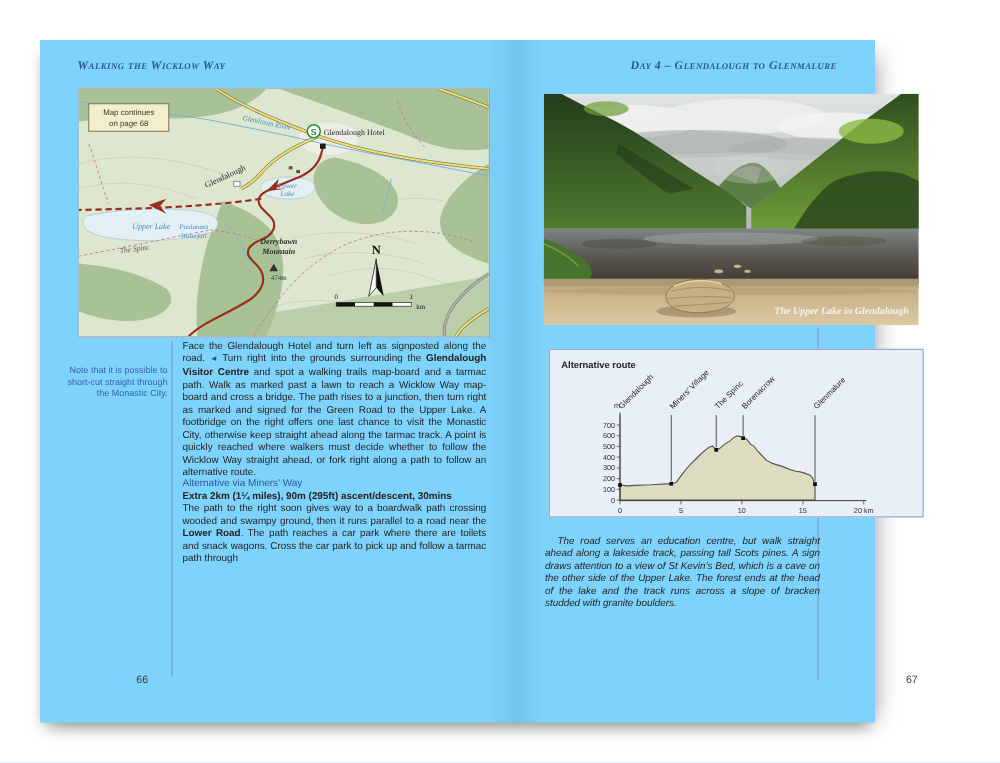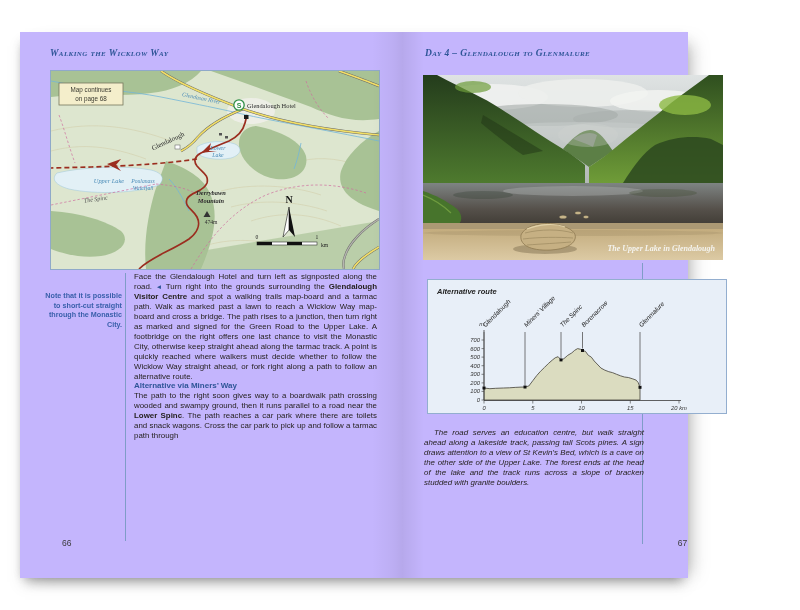--- a/index.html
+++ b/index.html
@@ -1,47 +1,47 @@
 <!DOCTYPE html>
 <html><head>
 <meta charset="utf-8">
 <style>
   html,body{margin:0;padding:0;background:#ffffff;}
   body{width:800px;height:610px;position:relative;overflow:hidden;
        font-family:"Liberation Sans",sans-serif;}
-  .spread{position:absolute;left:20px;top:32px;width:668px;height:546px;background:#c4b5fd;
+  .spread{position:absolute;left:32px;top:32px;width:668px;height:546px;background:#7dd3fc;
           box-shadow:0 9px 12px -5px rgba(90,90,90,.55), 12px 4px 16px -8px rgba(120,120,120,.4),
                      -4px 4px 8px -6px rgba(120,120,120,.3);}
   .gutter{position:absolute;left:352px;top:0;width:52px;height:100%;pointer-events:none;
           background:linear-gradient(90deg,rgba(0,0,0,0) 0%,rgba(0,0,0,.04) 40%,rgba(0,0,0,.07) 58%,rgba(0,0,0,0) 100%);}
   .abs{position:absolute;}
   .pg-header{font-family:"Liberation Serif",serif;font-style:italic;font-weight:bold;
              font-variant:small-caps;font-size:9.5px;color:#2e5597;letter-spacing:.4px;}
   .hdr-left{left:30px;top:16px;}
-  .hdr-right{left:405px;top:16px;width:300px;text-align:left;}
+  .hdr-right{left:405px;top:16px;width:300px;text-align:center;}
   .map-frame{left:30px;top:38px;width:328px;height:198px;border:1px solid #8fa9c9;background:#dde6cf;}
   .margin-note{left:20px;top:259px;width:82px;font-size:7.2px;line-height:9.6px;
-               color:#3a60ab;text-align:right;font-weight:bold;}
+               color:#3a60ab;text-align:right;}
   .vrule{width:1px;background:#7f9cc7;}
   .rule-left{left:105px;top:241px;height:268px;}
   .rule-right{left:622px;top:231px;height:281px;}
   .body-col{font-size:7.9px;line-height:9.95px;color:#262220;text-align:justify;}
   .col-left{left:114px;top:240px;width:243px;}
   .col-right{left:404px;top:396px;width:220px;}
   .body-col p{margin:0;}
   .body-col .b{font-weight:bold;}
   .body-col .mk{color:#2f5496;font-size:6.5px;}
-  .alt-heading{color:#2e5597;font-weight:bold;font-size:8px;margin:10px 0 0 0;line-height:10px;}
+  .alt-heading{color:#2e5597;font-weight:normal;font-size:8px;margin:10px 0 0 0;line-height:10px;}
   .stats{font-weight:bold;margin:0;}
   .indent{text-indent:10px;font-style:italic;}
-  .pgnum{font-size:8.5px;color:#3a3a3a;}
+  .pgnum{font-size:8.5px;color:#3a3a3a;margin-left:35px;}
   .pg-66{left:42px;top:506px;}
   .pg-67{left:620px;top:506px;width:85px;text-align:center;}
   .photo-frame{left:403px;top:43px;width:300px;height:185px;font-weight:bold;}
-  .chart-box{left:407px;top:247px;width:298px;height:133px;background:#e8eff8;border:1px solid #93aecf;font-style:italic;}
+  .chart-box{left:407px;top:247px;width:298px;height:133px;background:#e8eff8;border:1px solid #93aecf;}
   .chart-title{position:absolute;left:9px;top:7px;font-size:7.5px;font-weight:bold;color:#222;}
   .map-svg text{font-family:"Liberation Serif",serif;}
   .map-svg .sans{font-family:"Liberation Sans",sans-serif;}
   #profile-svg text{font-family:"Liberation Sans",sans-serif;}
   .photo-svg .cap{font-family:"Liberation Serif",serif;font-style:italic;}
 </style>
 </head>
 <body>
 
 <div class="spread">
@@ -164,21 +164,22 @@
       </g>
     </svg>
   </div>
 
   <div class="abs margin-note">Note that it is possible to short-cut straight through the Monastic City.</div>
   <div class="abs vrule rule-left"></div>
 
   <div class="abs body-col col-left">
     <p><span>Face the Glendalough Hotel and turn left as signposted along the road. </span><span class="mk">◄ </span><span>Turn right into the grounds surrounding the </span><span class="b">Glendalough Visitor Centre</span><span> and spot a walking trails map-board and a tarmac path. Walk as marked past a lawn to reach a Wicklow Way map-board and cross a bridge. The path rises to a junction, then turn right as marked and signed for the Green Road to the Upper Lake. A footbridge on the right offers one last chance to visit the Monastic City, otherwise keep straight ahead along the tarmac track. A point is quickly reached where walkers must decide whether to follow the Wicklow Way straight ahead, or fork right along a path to follow an alternative route.</span></p>
     <p class="alt-heading">Alternative via Miners’ Way</p>
-    <p><span>The path to the right soon gives way to a boardwalk path crossing wooded and swampy ground, then it runs parallel to a road near the </span><span class="b">Lower Spinc</span><span>. The path reaches a car park where there are toilets and snack wagons. Cross the car park to pick up and follow a tarmac path through</span></p>
+    <p class="stats">Extra 2km (1¼ miles), 90m (295ft) ascent/descent, 30mins</p>
+    <p><span>The path to the right soon gives way to a boardwalk path crossing wooded and swampy ground, then it runs parallel to a road near the </span><span class="b">Lower Road</span><span>. The path reaches a car park where there are toilets and snack wagons. Cross the car park to pick up and follow a tarmac path through</span></p>
   </div>
 
   <div class="abs pgnum pg-66">66</div>
 
   <div class="abs pg-header hdr-right">Day 4 – Glendalough to Glenmalure</div>
 
   <div class="abs photo-frame">
     <svg class="photo-svg" width="300" height="185" viewBox="0 0 300 185">
       <defs>
         <linearGradient id="gSky" x1="0" y1="0" x2="0" y2="1">

